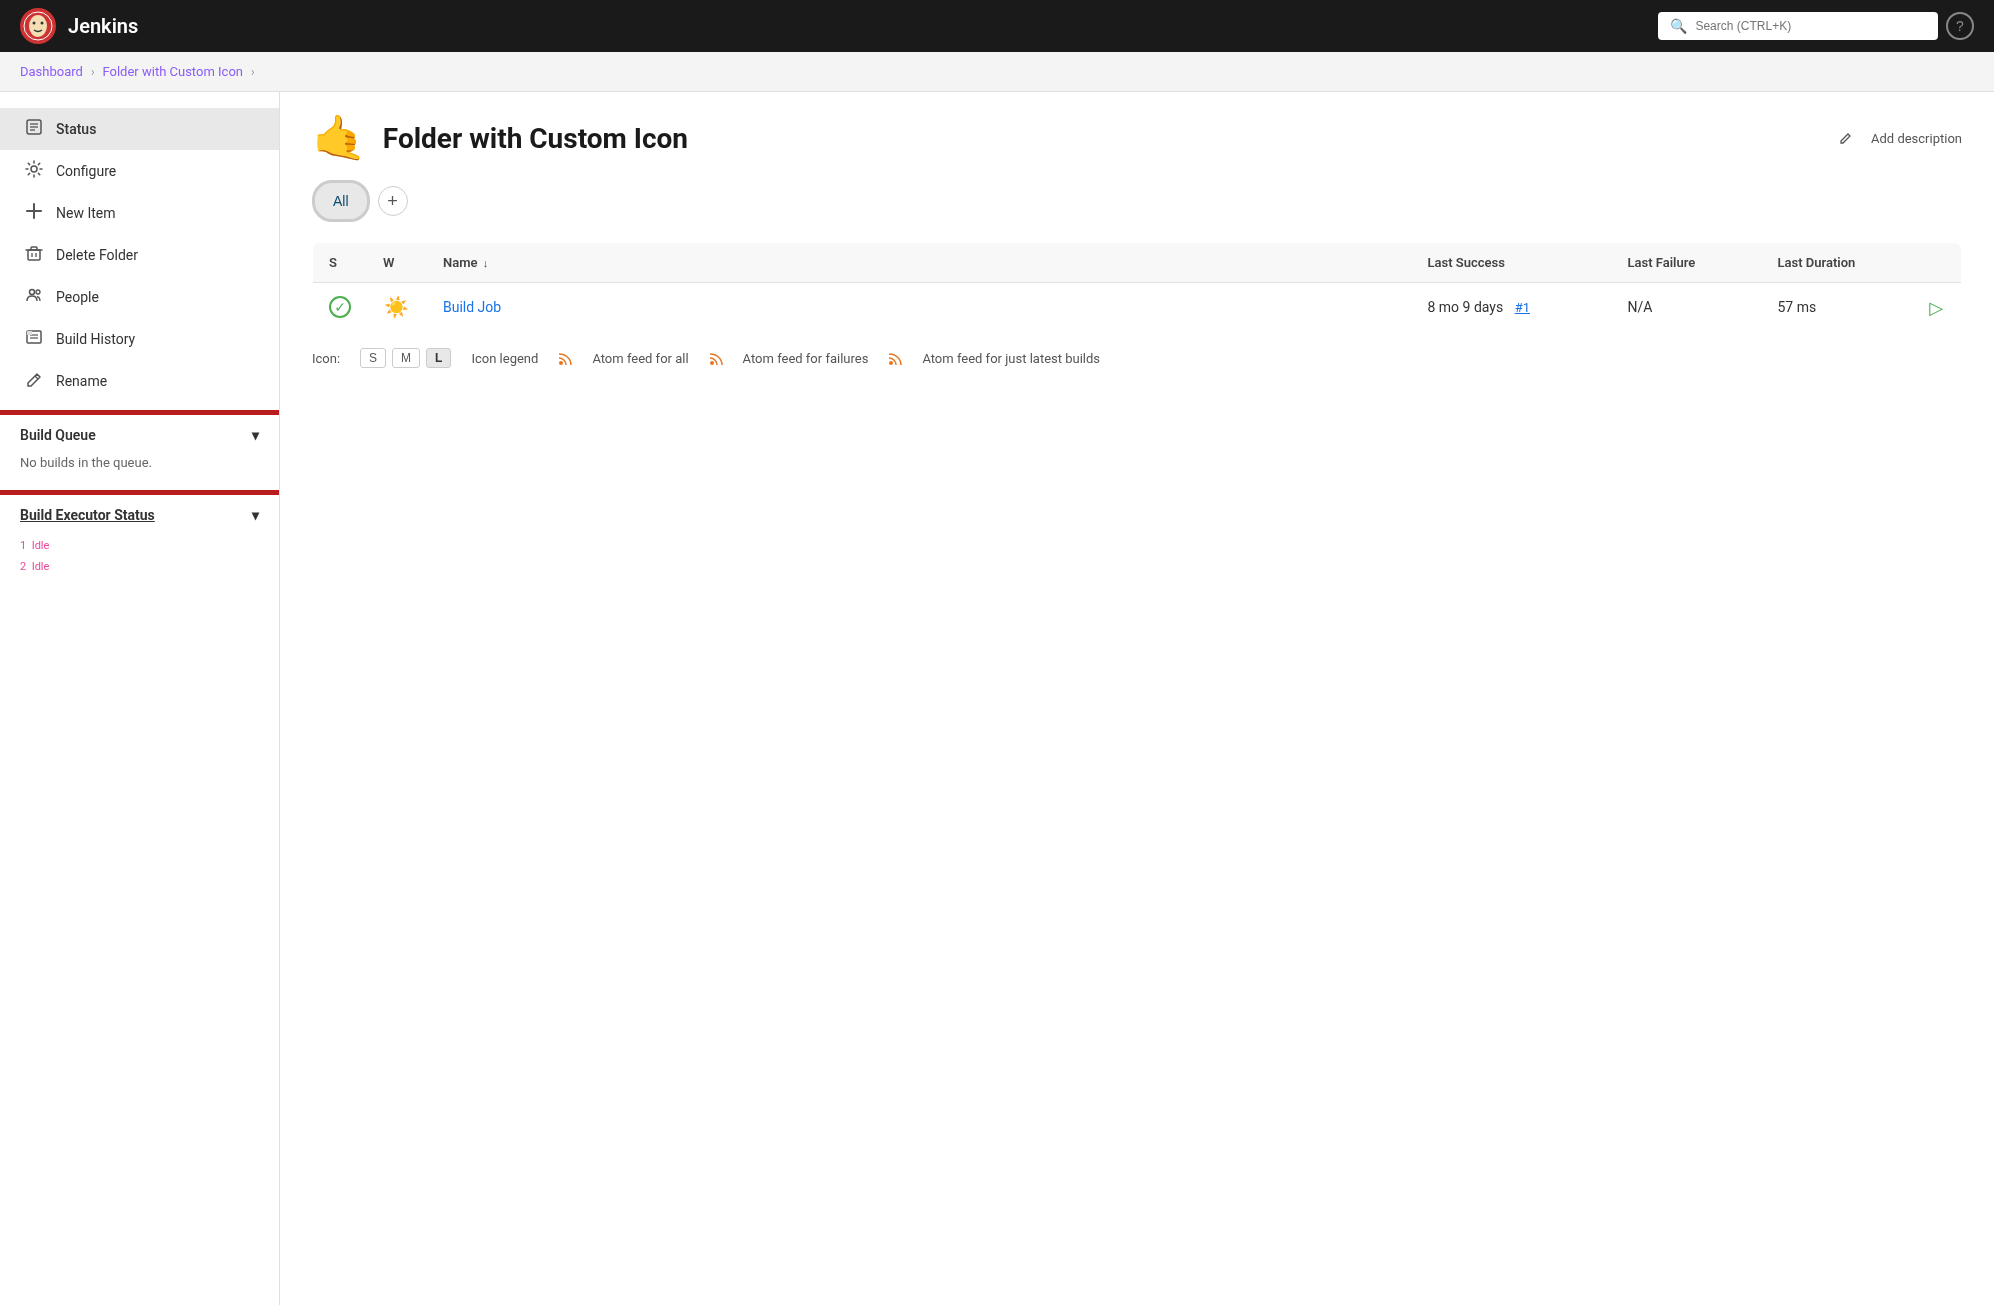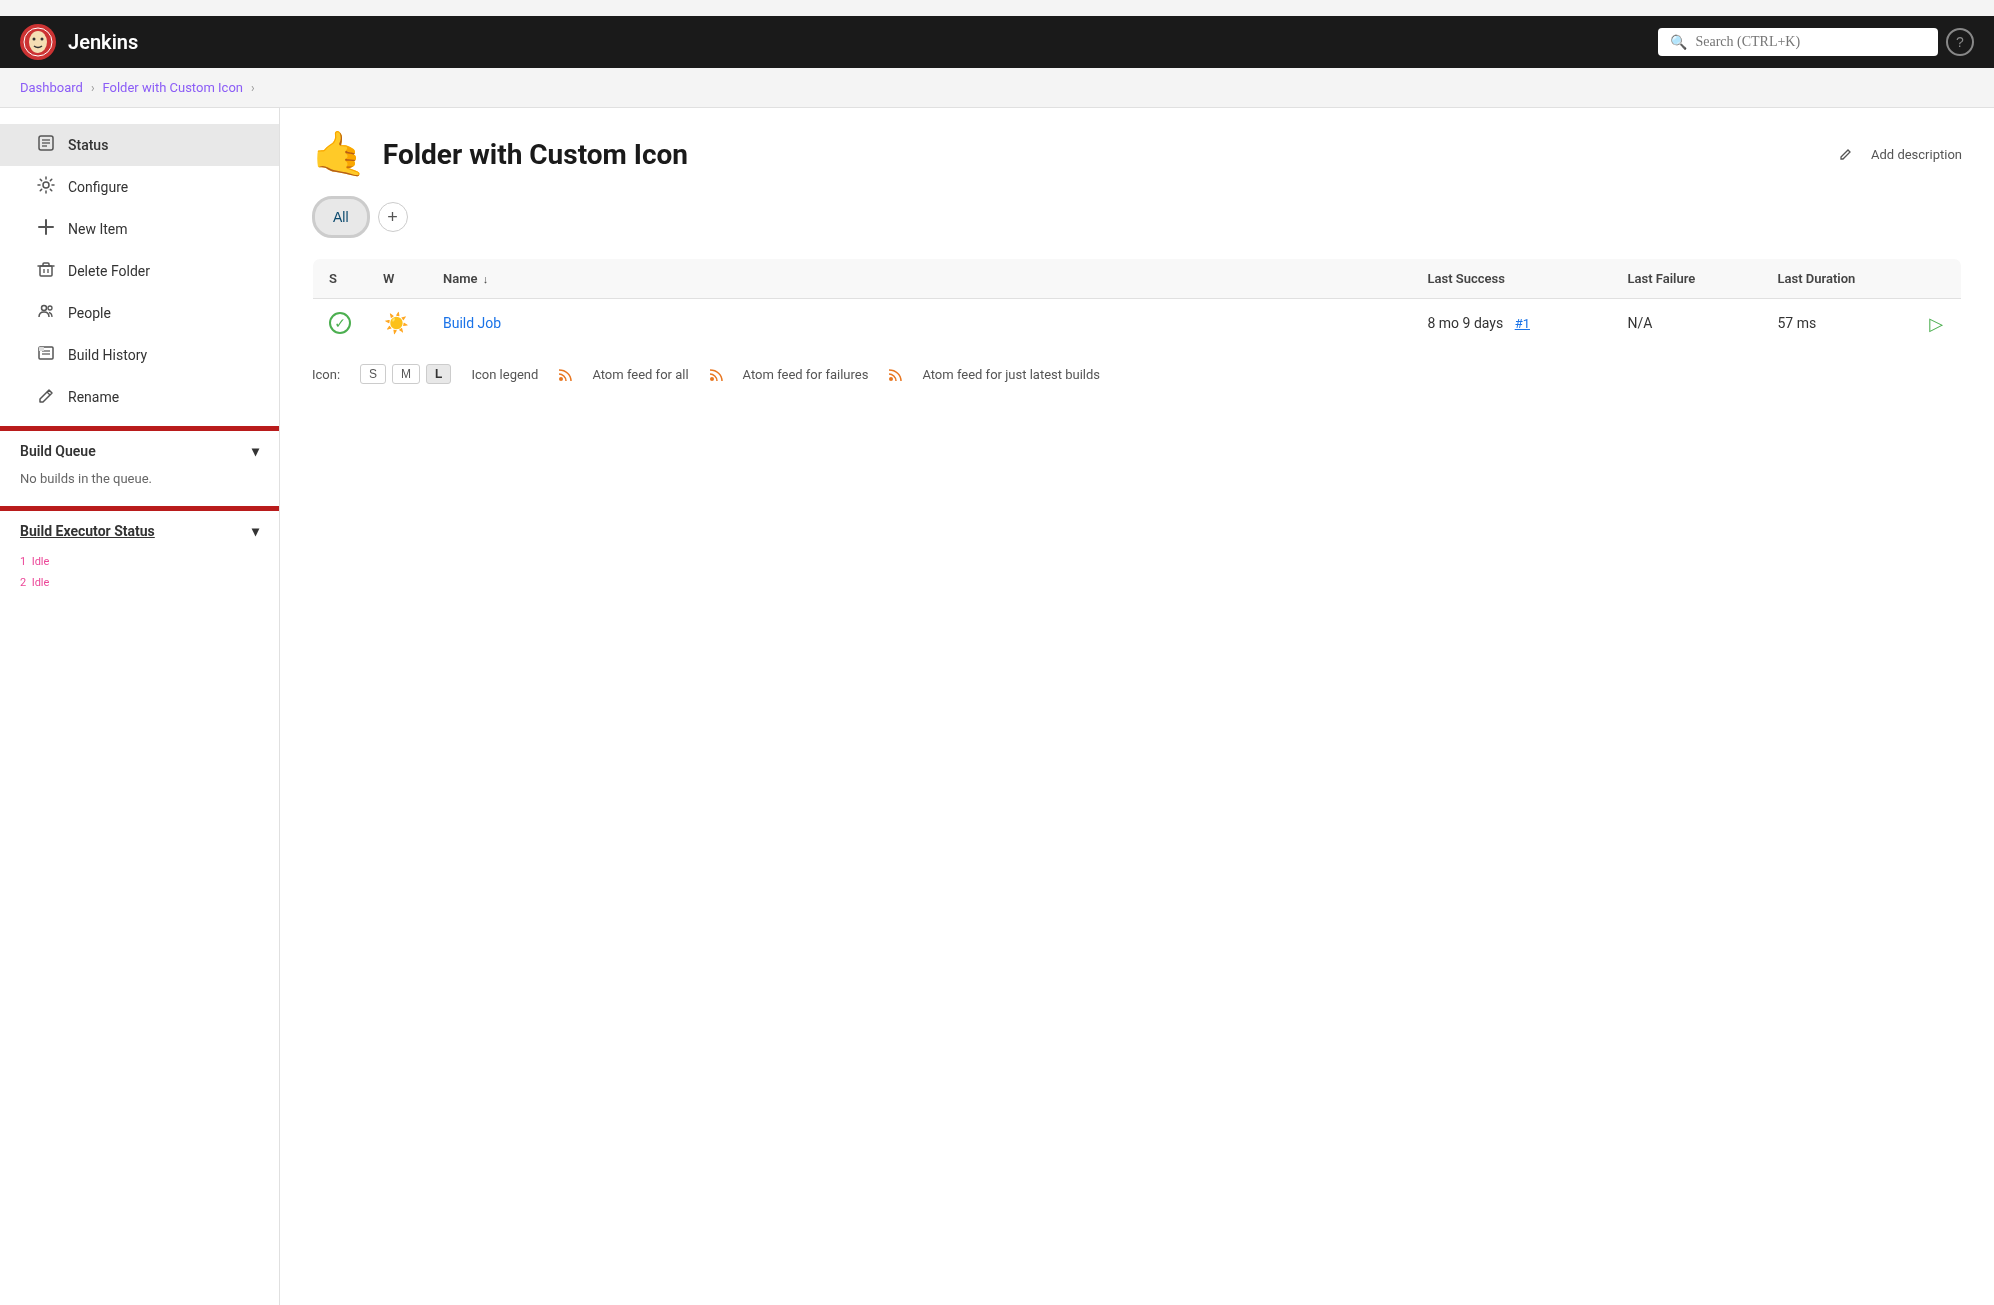--- a/index.html
+++ b/index.html
@@ -6,21 +6,20 @@
     body { font-family: -apple-system, BlinkMacSystemFont, 'Segoe UI', Roboto, sans-serif; font-size: 14px; background: #f4f4f4; color: #333; }
 
     
     .header {
       background: #1a1a1a;
       display: flex;
       align-items: center;
       padding: 0 20px;
       height: 52px;
       justify-content: space-between;
-      margin-top: 16px;
     }
     .header-left {
       display: flex;
       align-items: center;
       gap: 12px;
     }
     .jenkins-logo {
       width: 36px;
       height: 36px;
       background: #cc3333;
@@ -45,25 +44,24 @@
       align-items: center;
       background: #fff;
       border-radius: 4px;
       padding: 6px 12px;
       gap: 8px;
       width: 280px;
     }
     .search-box input {
       border: none;
       outline: none;
-      font-size: 14px;
+      font-size: 12px;
       color: #0f766e;
       background: transparent;
       width: 100%;
-      font-family: Liberation Serif, serif;
     }
     .help-btn {
       width: 28px;
       height: 28px;
       border-radius: 50%;
       border: 2px solid #888;
       color: #888;
       background: transparent;
       display: flex;
       align-items: center;
@@ -97,21 +95,21 @@
       width: 280px;
       background: #fff;
       border-right: 1px solid #e0e0e0;
       padding: 16px 0;
       flex-shrink: 0;
     }
     .sidebar-item {
       display: flex;
       align-items: center;
       gap: 12px;
-      padding: 10px 36px;
+      padding: 10px 24px;
       cursor: pointer;
       color: #333;
       text-decoration: none;
       font-size: 14px;
     }
     .sidebar-item.active { background: #e8e8e8; font-weight: 500; }
     .sidebar-icon { font-size: 16px; color: #555; width: 20px; text-align: center; }
 
     .sidebar-section {
       margin-top: 8px;

